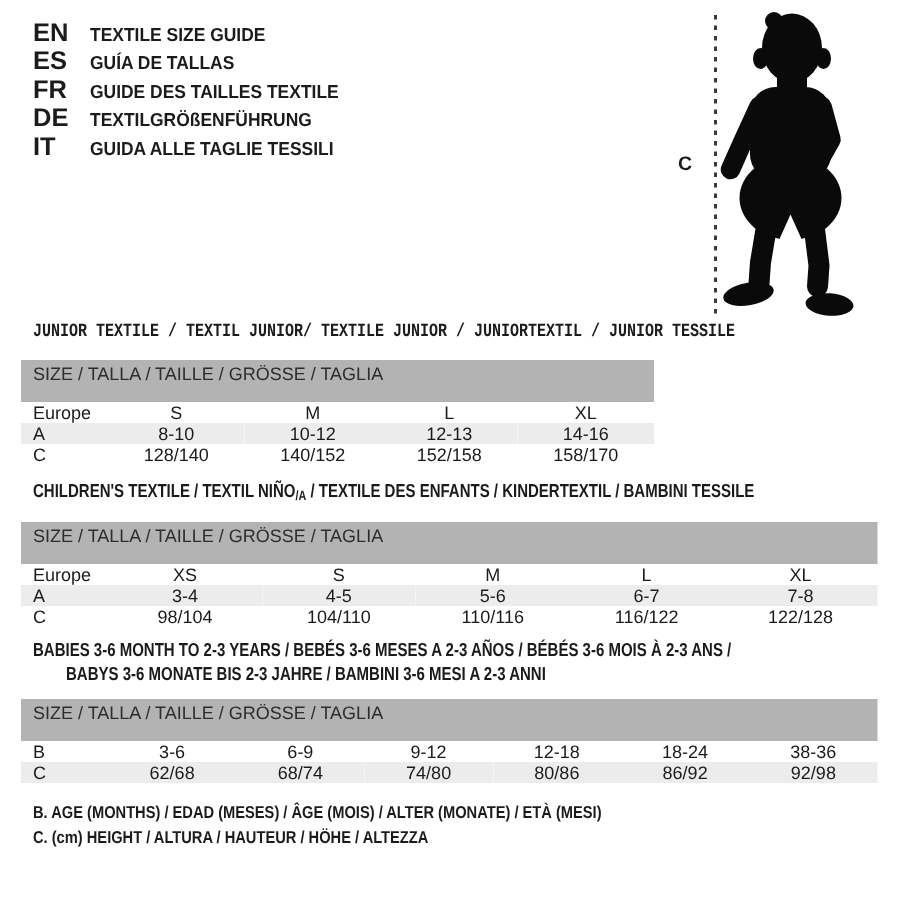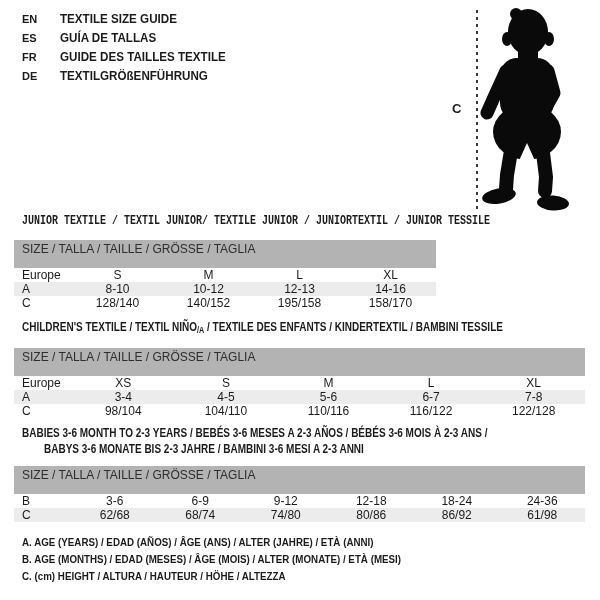--- a/index.html
+++ b/index.html
@@ -2,21 +2,21 @@
 <html><head>
 <meta charset="utf-8">
 <style>
   html,body{margin:0;padding:0;background:#fff;}
   .page{position:relative;width:600px;height:600px;background:#ffffff;overflow:hidden;
         font-family:"Liberation Sans",sans-serif;color:#1b1b1b;}
 
   
   .lang-block{position:absolute;left:22px;top:12px;}
   .lang-row{display:flex;align-items:baseline;height:19px;}
-  .lang-code{width:38px;font-weight:700;font-size:11px;}
+  .lang-code{width:38px;font-weight:700;font-size:17px;}
   .lang-label{font-weight:700;font-size:12.5px;white-space:nowrap;display:inline-block;
               transform:scaleX(.93);transform-origin:0 50%;}
 
   
   .figure-area{position:absolute;left:448px;top:5px;width:150px;height:212px;}
   .c-label{position:absolute;left:4px;top:96px;font-weight:700;font-size:13px;}
   .figure-area svg{position:absolute;left:0;top:0;}
 
   
   .section{position:absolute;left:0;width:600px;}
@@ -52,20 +52,24 @@
       <span class="lang-code">ES</span>
       <span class="lang-label">GUÍA DE TALLAS</span>
     </div>
     <div class="lang-row">
       <span class="lang-code">FR</span>
       <span class="lang-label">GUIDE DES TAILLES TEXTILE</span>
     </div>
     <div class="lang-row">
       <span class="lang-code">DE</span>
       <span class="lang-label">TEXTILGRÖßENFÜHRUNG</span>
+    </div>
+    <div class="lang-row">
+      <span class="lang-code">IT</span>
+      <span class="lang-label">GUIDA ALLE TAGLIE TESSILI</span>
     </div>
   </div>
 
   <div class="figure-area">
     <span class="c-label">C</span>
     <svg width="150" height="212" viewBox="0 0 150 212">
       <line x1="29" y1="5" x2="29" y2="208" stroke="#3a3a3a" stroke-width="2" stroke-dasharray="3 4"></line>
       <g fill="#0a0a0a" stroke="none">
         <circle cx="68" cy="9" r="6"></circle>
         <ellipse cx="80" cy="27" rx="20" ry="23"></ellipse>
@@ -111,21 +115,21 @@
           <th class="rowlabel">A</th>
           <td>8-10</td>
           <td>10-12</td>
           <td>12-13</td>
           <td>14-16</td>
         </tr>
         <tr>
           <th class="rowlabel">C</th>
           <td>128/140</td>
           <td>140/152</td>
-          <td>195/158</td>
+          <td>152/158</td>
           <td>158/170</td>
         </tr>
       </tbody>
         </table>
     </div>
   </div>
 
   <div class="section" style="top:314px;height:106px;">
     <div class="section-title" style="top:6px;">
       <span class="cond"><span>CHILDREN'S TEXTILE / TEXTIL NIÑO</span><span class="sub">/A</span><span> / TEXTILE DES ENFANTS / KINDERTEXTIL / BAMBINI TESSILE</span></span>
@@ -191,41 +195,38 @@
             <col>
           </colgroup>
         <tbody>
             <tr>
           <th class="rowlabel">B</th>
           <td>3-6</td>
           <td>6-9</td>
           <td>9-12</td>
           <td>12-18</td>
           <td>18-24</td>
-          <td>24-36</td>
+          <td>38-36</td>
         </tr>
         <tr class="alt">
           <th class="rowlabel">C</th>
           <td>62/68</td>
           <td>68/74</td>
           <td>74/80</td>
           <td>80/86</td>
           <td>86/92</td>
-          <td>61/98</td>
+          <td>92/98</td>
         </tr>
       </tbody>
         </table>
     </div>
   </div>
 
   <div class="footnotes">
     <div class="footnote">
-      <span class="cond">A. AGE (YEARS) / EDAD (AÑOS) / ÂGE (ANS) / ALTER (JAHRE) / ETÀ (ANNI)</span>
-    </div>
-    <div class="footnote">
       <span class="cond">B. AGE (MONTHS) / EDAD (MESES) / ÂGE (MOIS) / ALTER (MONATE) / ETÀ (MESI)</span>
     </div>
     <div class="footnote">
       <span class="cond">C. (cm) HEIGHT / ALTURA / HAUTEUR / HÖHE / ALTEZZA</span>
     </div>
   </div>
 
 </div>
 
 </body></html>

